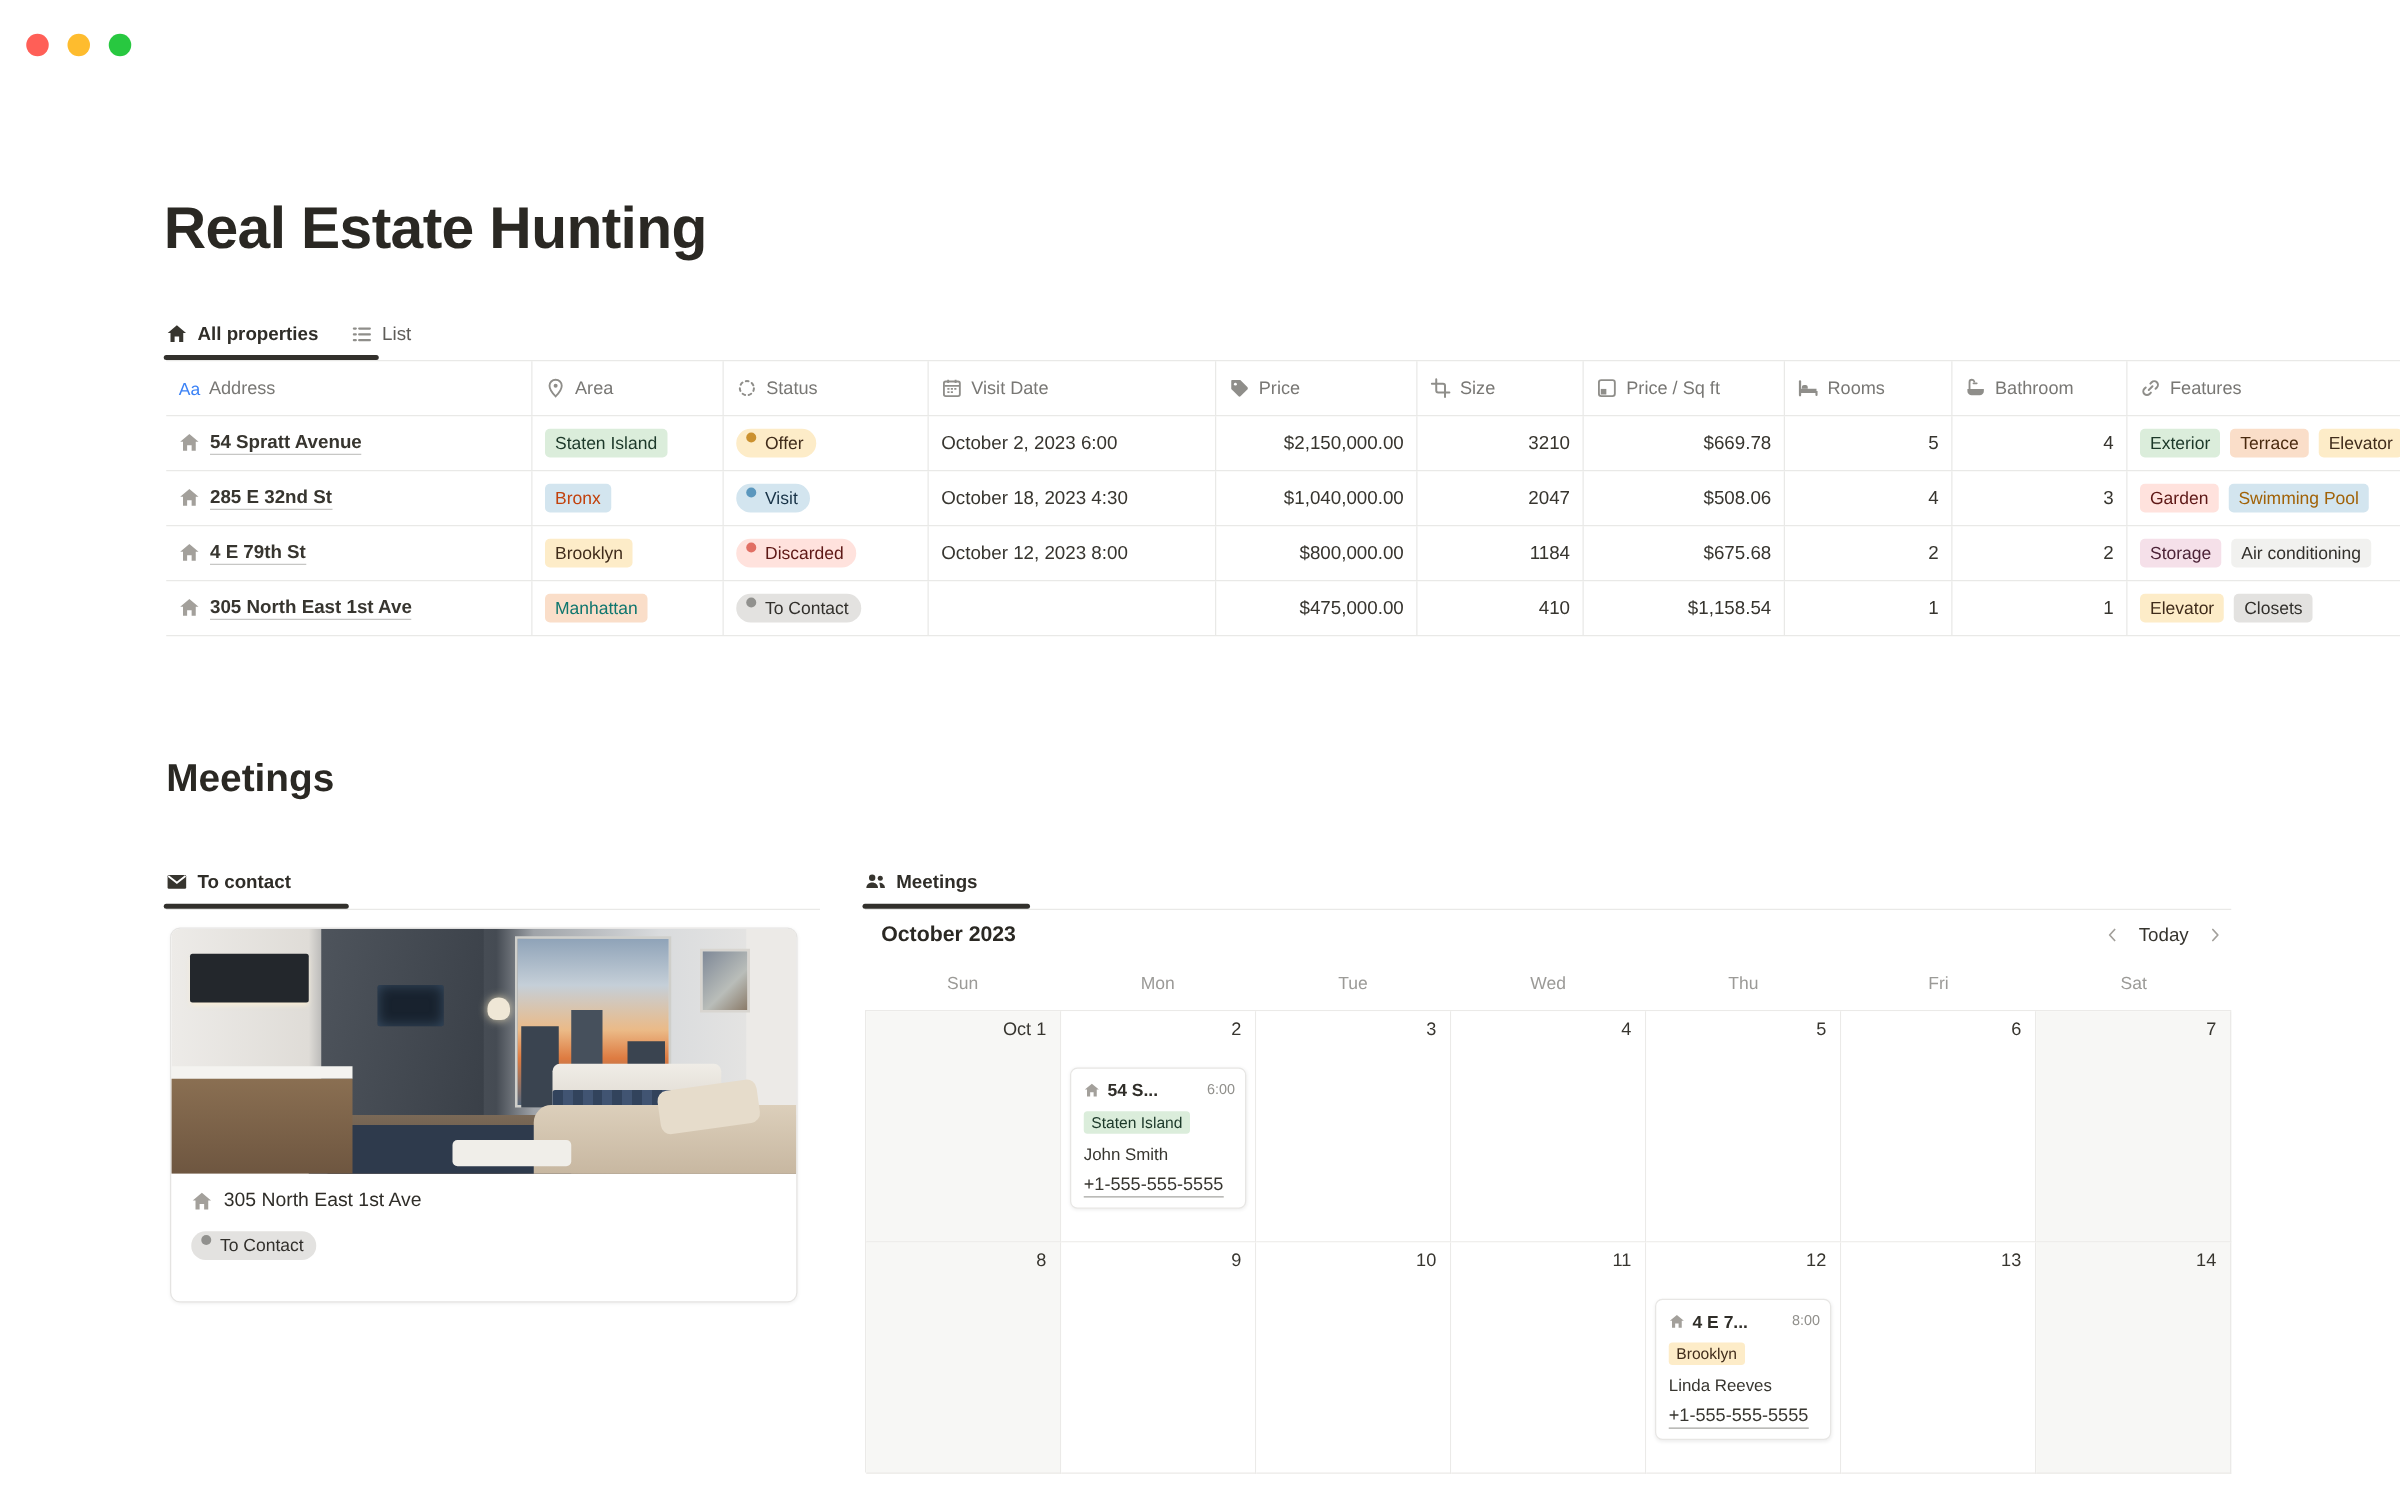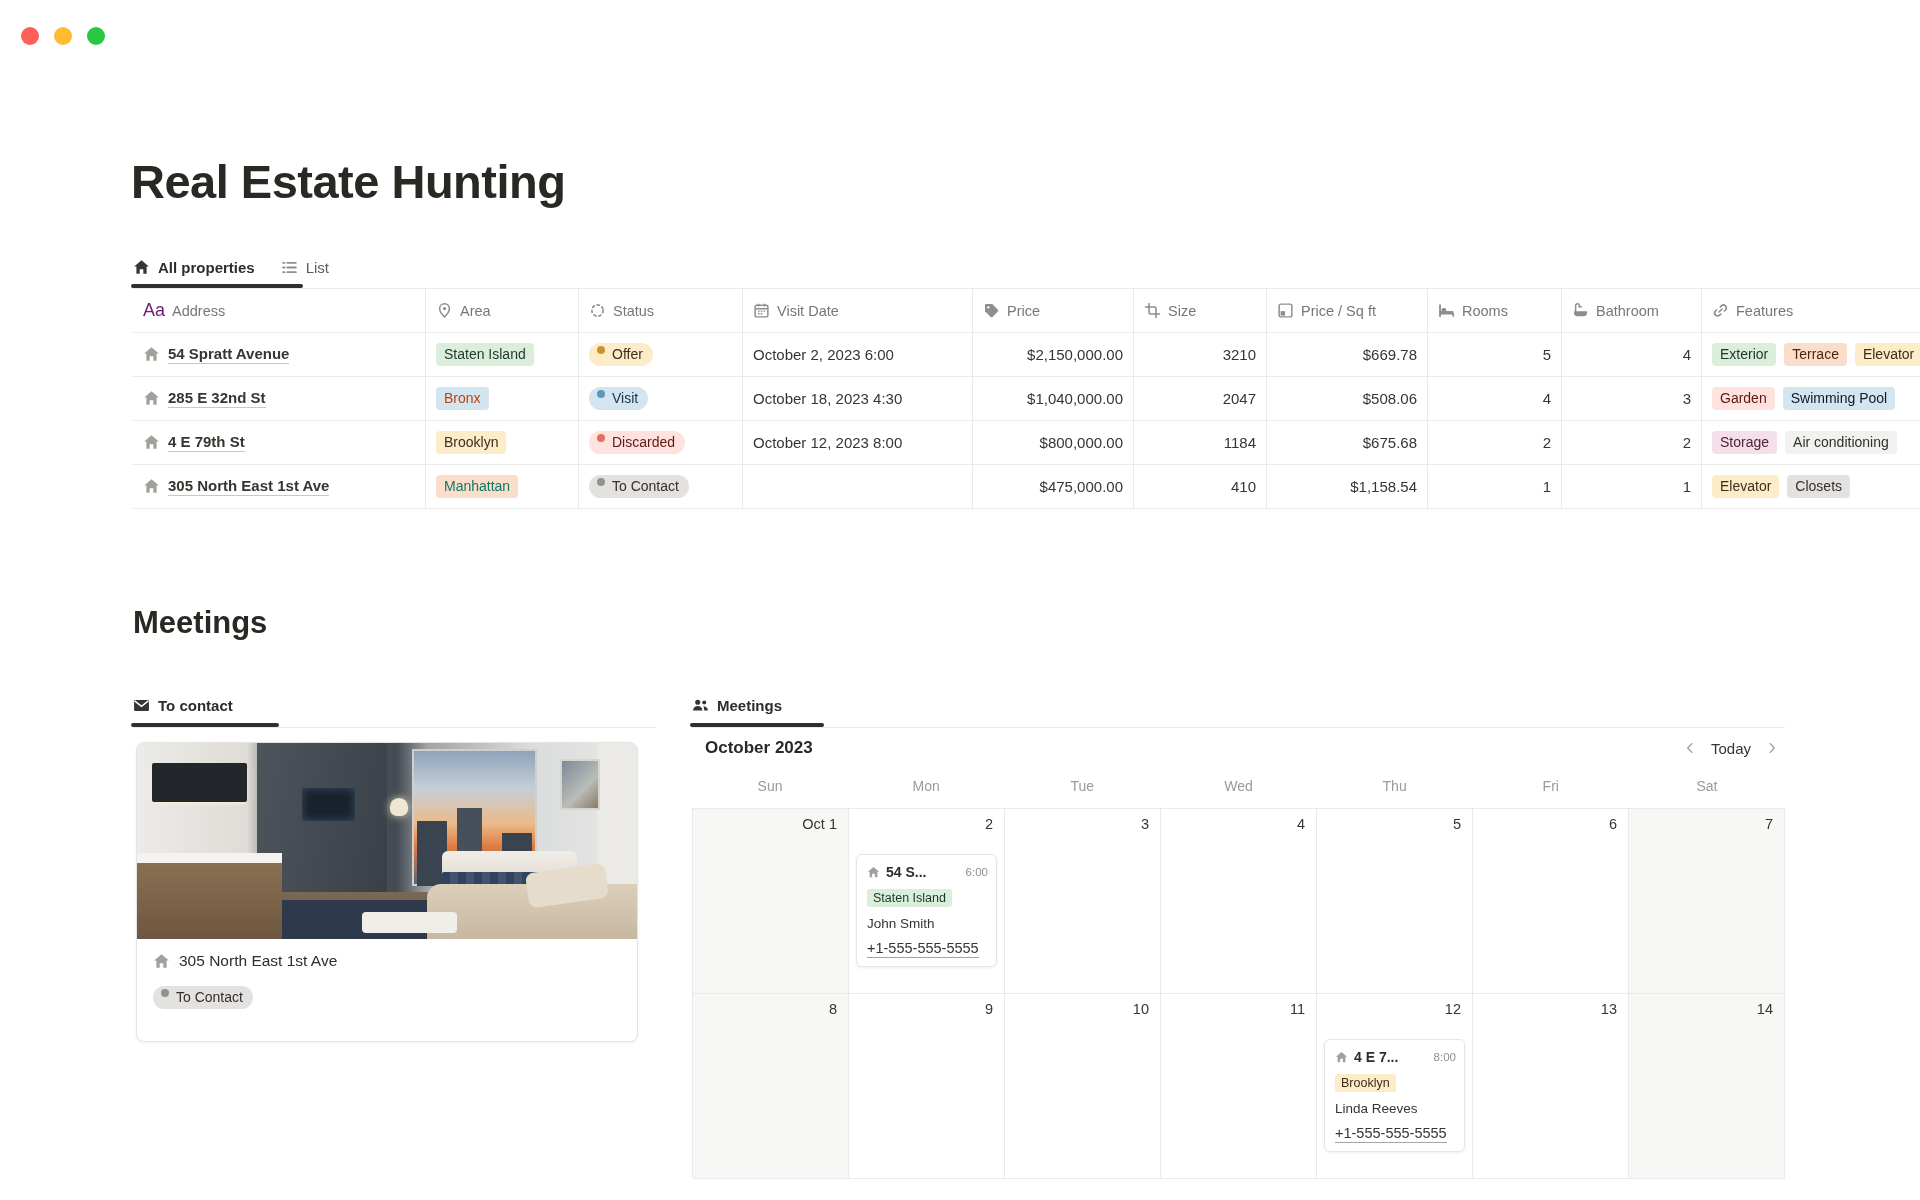--- a/index.html
+++ b/index.html
@@ -17,21 +17,21 @@
   
   .tabs { display:flex; align-items:center; gap:26px; }
   .tab { display:flex; align-items:center; gap:8px; font-size:15px; color:#5E5C58; position:relative; height:100%; cursor:pointer; }
   .tab.active { color:#2F2D28; font-weight:700; }
   .tab .ul { position:absolute; left:-2px; bottom:0; height:4px; background:#32302C; border-radius:2px; }
 
   .icn { display:inline-flex; align-items:center; justify-content:center; width:17px; height:17px; color:#8F8E8A; flex:0 0 auto; }
   .icn svg { width:100%; height:100%; display:block; }
   .icn-dark { color:#37352F; }
   .icn-house-row { color:#A3A09B; }
-  .aa { font-size:18px; color:#701a75; letter-spacing:0; }
+  .aa { font-size:14px; color:#3b82f6; letter-spacing:0; }
 
   
   .db1-tabs { position:absolute; left:133px; top:246px; height:42px; width:1787px; }
   .prop-table { position:absolute; left:133px; top:288px; width:2140px; }
   .t-head { display:flex; border-top:1px solid #E9E9E7; border-bottom:1px solid #E9E9E7; height:45px; }
   .th { display:flex; align-items:center; gap:7px; padding:0 10px; font-size:14.5px; color:#787774; border-right:1px solid #E9E9E7; flex:0 0 auto; }
   .th:last-child { border-right:none; }
   .t-row { display:flex; border-bottom:1px solid #E9E9E7; height:44px; }
   .td { display:flex; align-items:center; gap:8px; padding:0 10px; font-size:15px; color:#37352F; border-right:1px solid #E9E9E7; flex:0 0 auto; overflow:hidden; white-space:nowrap; }
   .td:last-child { border-right:none; }
@@ -295,21 +295,21 @@
           <span>$508.06</span>
         </div>
         <div class="td num" style="width: 134px;">
           <span>4</span>
         </div>
         <div class="td num" style="width: 140px;">
           <span>3</span>
         </div>
         <div class="td" style="width: 438px;">
           <span class="tag" style="background: rgb(255, 226, 221); color: rgb(93, 23, 21);">Garden</span>
-          <span class="tag" style="background: rgb(211, 229, 239); color: #0f172a;">Swimming Pool</span>
+          <span class="tag" style="background: rgb(211, 229, 239); color: #a16207;">Swimming Pool</span>
         </div>
       </div>
       <div class="t-row">
         <div class="td" style="width: 293px;">
           <span class="icn icn-house-row">
             <svg viewBox="0 0 16 16">
               <path d="M8 1.2 14.9 7h-2.1v6.8H9.7V9.6H6.3v4.2H3.2V7H1.1z" fill="currentColor"></path>
             </svg>
           </span>
           <span class="addr-link">4 E 79th St</span>

